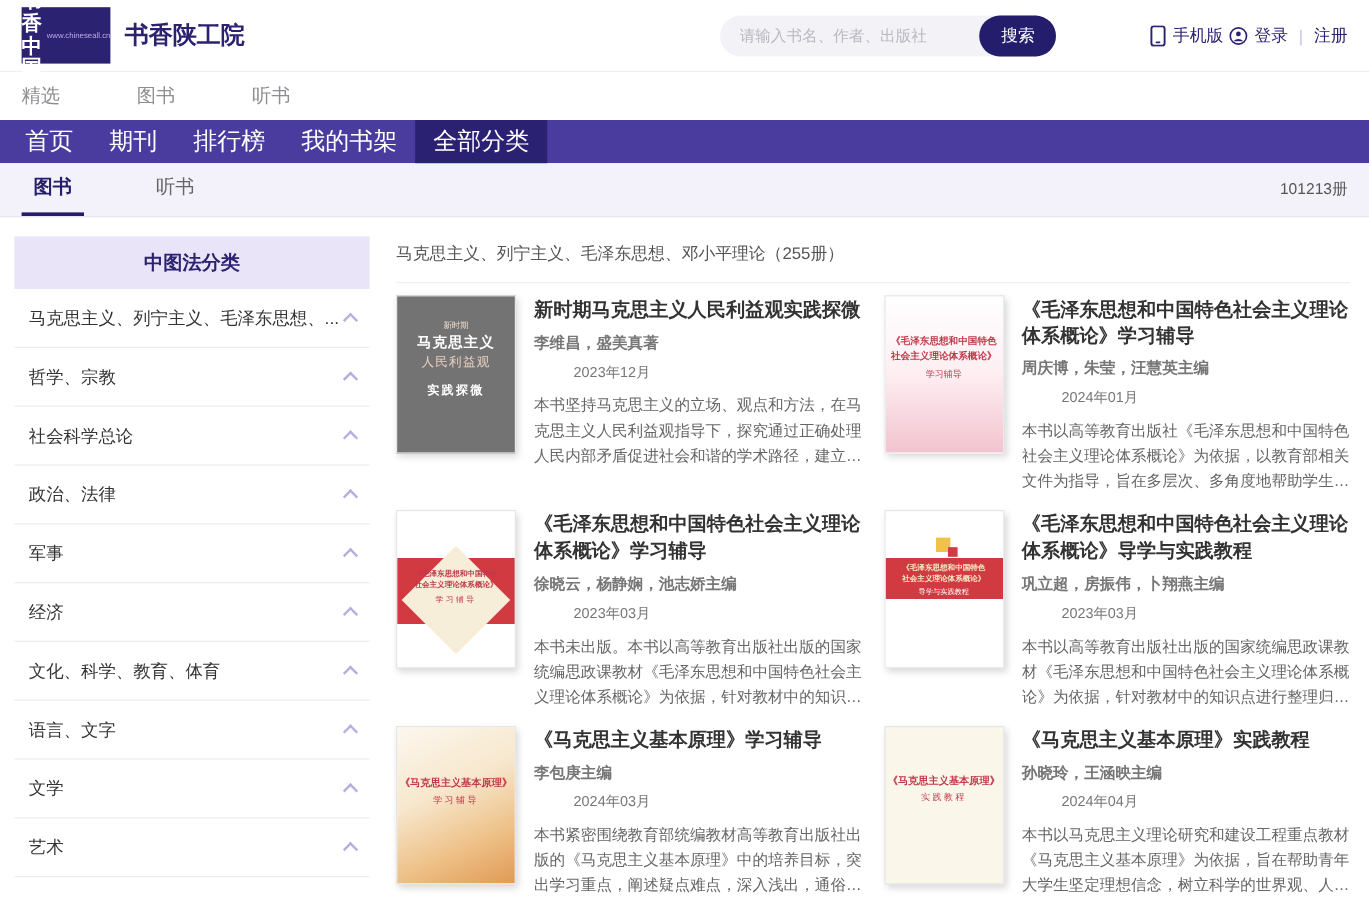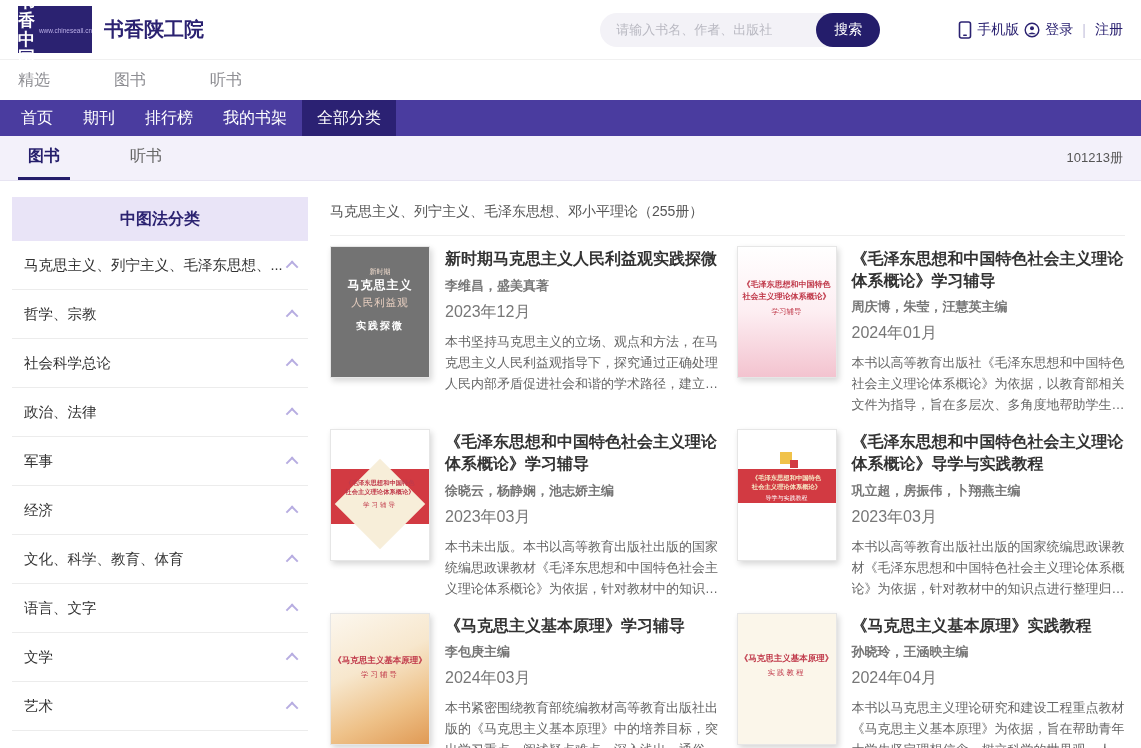--- a/index.html
+++ b/index.html
@@ -23,21 +23,21 @@
   .quick-links { display:flex; align-items:center; margin-left:78px; color:#2b2271; font-size:14px; gap:5px; }
   .quick-links .sep { color:#c6c2dd; margin:0 4px; }
   .qicon { display:inline-flex; }
 
   
   .top-nav { height:40px; display:flex; align-items:center; padding:0 18px; gap:64px; background:#fff; }
   .top-nav .tn-item { font-size:16px; color:#8e8e93; cursor:pointer; }
 
   
   .main-nav { height:36px; background:#4a3c9f; display:flex; align-items:stretch; padding-left:6px; }
-  .mn-item { color:#fff; font-size:16px; line-height:36px; padding:0 15px; cursor:pointer; }
+  .mn-item { color:#fff; font-size:20px; line-height:36px; padding:0 15px; cursor:pointer; }
   .mn-item.active { background:#2b2173; }
 
   
   .tab-bar { height:45px; background:#f3f1fa; display:flex; align-items:stretch; padding:0 18px;
     border-bottom:1px solid #e7e4f2; }
   .tb-tab { font-size:16px; display:flex; align-items:center; padding:0 10px; margin-right:50px;
     color:#666; cursor:pointer; border-bottom:3px solid transparent; }
   .tb-tab.active { color:#241d6b; font-weight:bold; border-bottom-color:#241d6b; }
   .tb-count { margin-left:auto; align-self:center; font-size:13px; color:#555; }
 
@@ -61,21 +61,21 @@
   .content-heading { font-size:14px; color:#555; padding:6px 0 14px; border-bottom:1px solid #eee; }
   .book-grid { display:grid; grid-template-columns:1fr 1fr; column-gap:18px; row-gap:14px; margin-top:10px; }
   .book-card { display:flex; gap:15px; cursor:pointer; }
   .cover { position:relative; width:100px; height:132px; flex-shrink:0; border:1px solid #e6e6e6;
     box-shadow:2px 3px 6px rgba(0,0,0,.16); display:flex; flex-direction:column; align-items:center;
     overflow:hidden; text-align:center; }
   .cover .ln { display:block; line-height:1.45; white-space:nowrap; }
   .info { flex:1; min-width:0; padding-top:2px; }
   .bk-title { font-size:16px; font-weight:bold; color:#333; line-height:1.35; margin-bottom:7px; }
   .bk-author { font-size:13px; color:#777; font-weight:bold; margin-bottom:7px; }
-  .bk-date { font-size:16px; color:#777; margin-bottom:8px; }
+  .bk-date { font-size:12px; color:#777; margin-bottom:8px;margin-left:33px; }
   .bk-desc { font-size:13px; color:#666; line-height:1.62; display:-webkit-box;
     -webkit-line-clamp:3; -webkit-box-orient:vertical; overflow:hidden; }
 
   
   .v-red { background:#737373; padding-top:20px; }
   .v-red .l0 { font-size:7px; color:#f0dccd; }
   .v-red .l1 { font-size:12px; font-weight:bold; color:#fff; letter-spacing:1px; }
   .v-red .l2 { font-size:10.5px; color:#e8cfc0; letter-spacing:1px; }
   .v-red .l3 { font-size:10px; font-weight:bold; color:#fff; margin-top:9px; letter-spacing:2px; }
 

